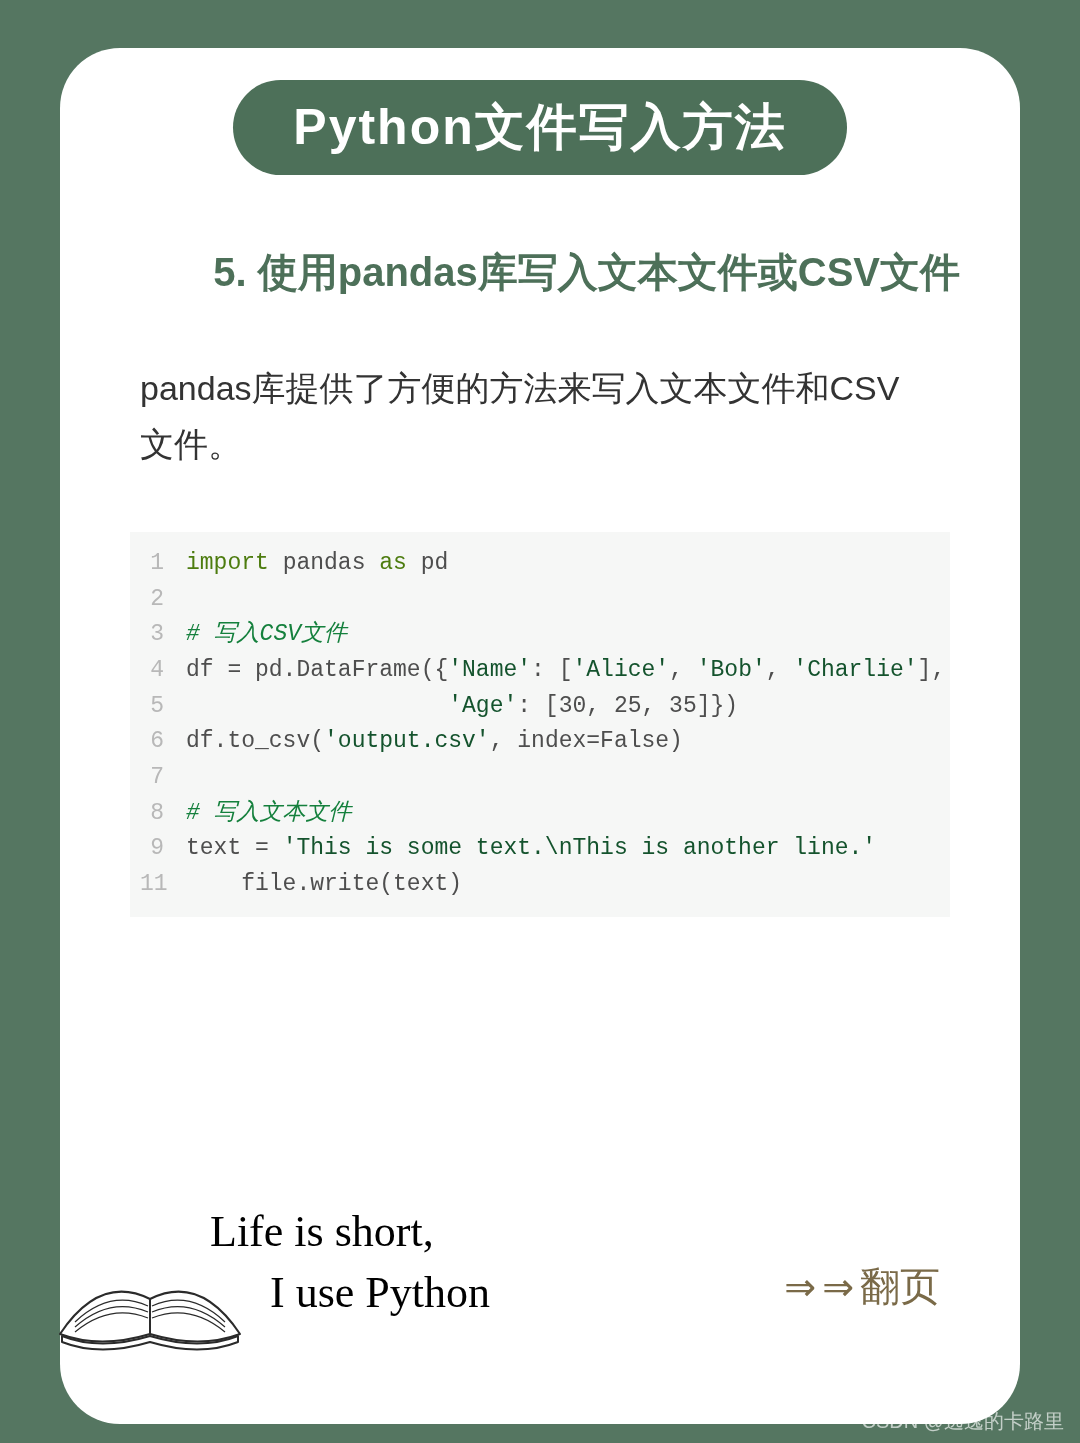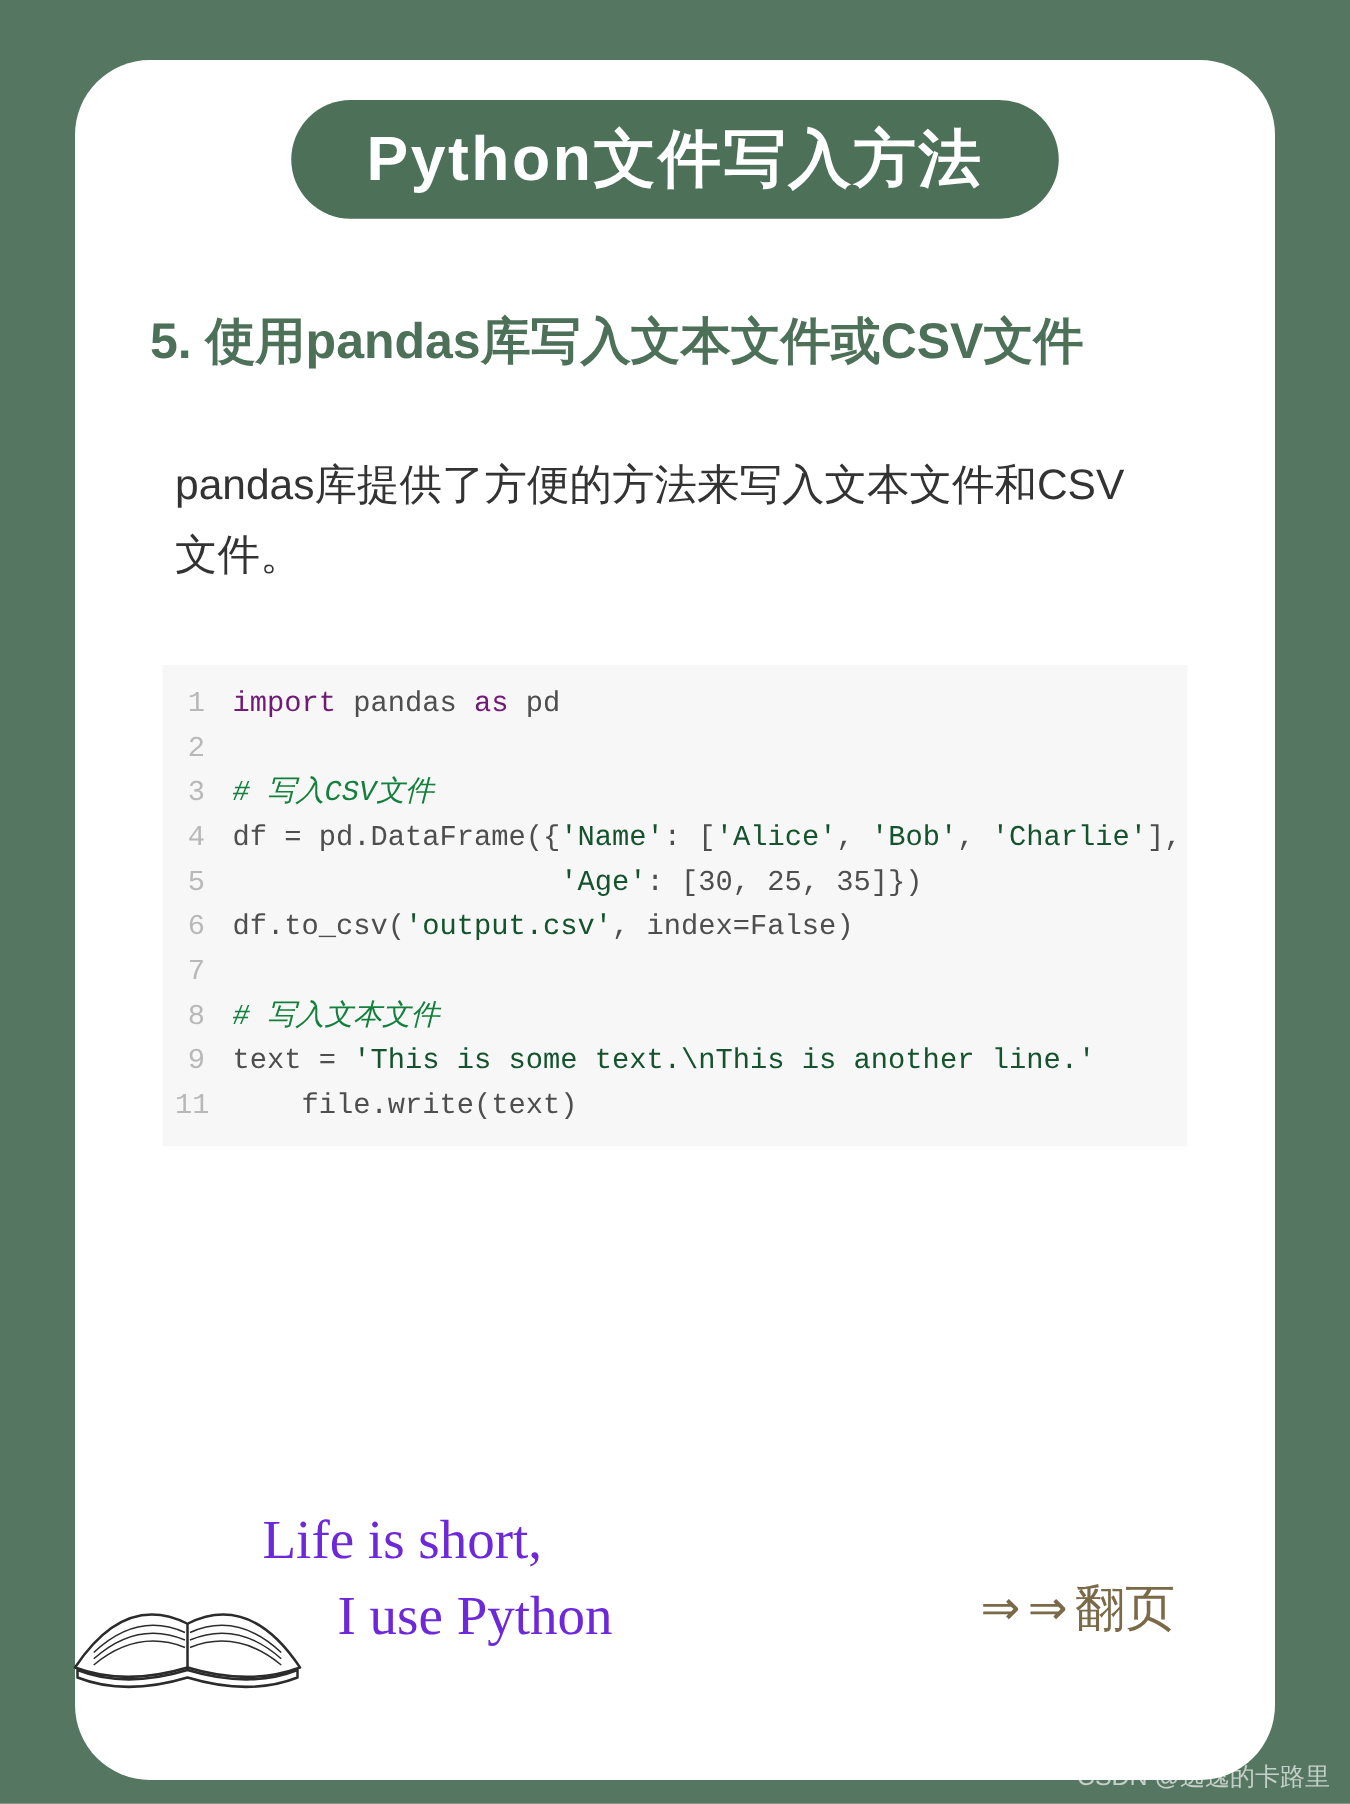--- a/index.html
+++ b/index.html
@@ -30,20 +30,21 @@
     margin: 32px auto 0 auto;
     width: fit-content;
     letter-spacing: 2px;
   }
   .section-heading {
     color: #4d7059;
     font-size: 40px;
     font-weight: 700;
     margin: 70px 0 0 60px;
     padding-right: 60px;
+    text-align: right;
   }
   .body-text {
     color: #333;
     font-size: 34px;
     margin: 60px 100px 0 80px;
     line-height: 1.65;
   }
   .code-block {
     background: #f6f7f6;
     margin: 60px 70px 0 70px;
@@ -55,30 +56,30 @@
   .code-line { display: flex; white-space: pre; }
   .lineno {
     width: 46px;
     text-align: right;
     color: #b8b8b8;
     padding-right: 22px;
     flex-shrink: 0;
     user-select: none;
   }
   .code-content { flex: 1; color: #4e4e4e; }
-  .c-kw { color: #701a75; }
+  .c-kw { color: #4d7c0f; }
   .c-str { color: #14532d; }
   .c-com { color: #15803d; font-style: italic; }
 
   .footer-quote {
     position: absolute;
     left: 150px;
     bottom: 100px;
     font-family: "Brush Script MT", "Segoe Script", cursive;
-    color: #6d28d9;
+    color: #000000;
     font-size: 44px;
     line-height: 1.4;
   }
   .footer-quote .line2 { margin-left: 60px; }
 
   .page-turn {
     position: absolute;
     right: 80px;
     bottom: 110px;
     color: #7a6a48;

